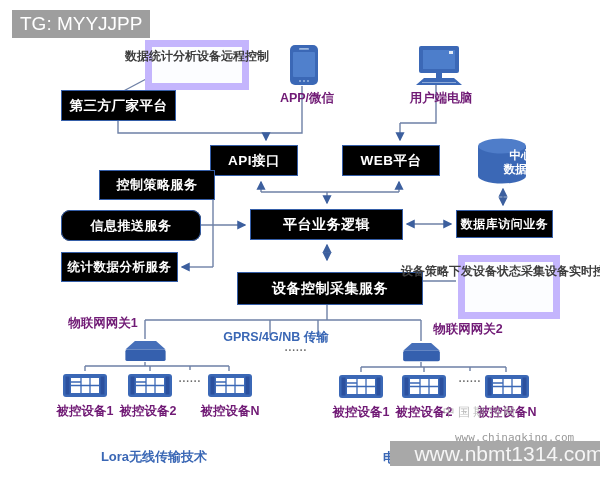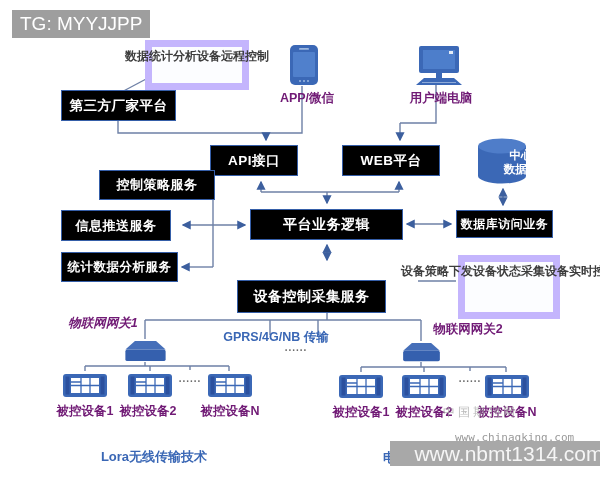--- a/index.html
+++ b/index.html
@@ -90,25 +90,25 @@
 
   <div class="note" style="left:145px;top:40px;width:82px;height:34px;">
     <div>数据统计分析</div>
     <div>设备远程控制</div>
   </div>
 
   <div class="box" style="left:61px;top:90px;width:115px;height:31px;font-size:13.5px;">第三方厂家平台</div>
   <div class="box" style="left:210px;top:145px;width:88px;height:31px;font-size:13.5px;">API接口</div>
   <div class="box" style="left:342px;top:145px;width:98px;height:31px;font-size:13.5px;">WEB平台</div>
   <div class="box" style="left:61px;top:170px;width:116px;height:30px;margin-left:38px;">控制策略服务</div>
-  <div class="box" style="left:61px;top:210px;width:110px;height:31px;">信息推送服务</div>
+  <div class="box" style="left:61px;top:210px;width:140px;height:31px;border-radius:9px;">信息推送服务</div>
   <div class="box" style="left:61px;top:252px;width:117px;height:30px;font-size:12.5px;">统计数据分析服务</div>
   <div class="box" style="left:250px;top:209px;width:153px;height:31px;font-size:14px;">平台业务逻辑</div>
   <div class="box" style="left:456px;top:210px;width:97px;height:28px;font-size:12px;">数据库访问业务</div>
-  <div class="box" style="left:237px;top:280px;width:149px;height:33px;font-size:14px;">设备控制采集服务</div>
+  <div class="box" style="left:237px;top:272px;width:186px;height:33px;font-size:14px;">设备控制采集服务</div>
 
   <div class="note" style="left:458px;top:255px;width:80px;height:48px;">
     <div>设备策略下发</div>
     <div>设备状态采集</div>
     <div>设备实时控制</div>
   </div>
 
   <svg class="icon" style="left:289px;top:44px;" width="30" height="42" viewBox="0 0 30 42">
     <rect x="1" y="1" width="28" height="40" rx="5" fill="#3b68b6"></rect>
     <rect x="4" y="8" width="22" height="25" rx="1" fill="#5080cc"></rect>
@@ -134,21 +134,21 @@
     <ellipse cx="25" cy="9" rx="24" ry="7.5" fill="#4f7dc9"></ellipse>
   </svg>
   <div class="cyl-label" style="left:477px;top:148px;width:50px;">
     <div>中心</div>
     <div>数据库</div>
   </div>
 
   <div class="blue-label" style="left:218px;top:301px;width:116px;">GPRS/4G/NB 传输</div>
   <div class="dots" style="left:277px;top:342px;width:38px;">......</div>
 
-  <div class="dark-label" style="left:62px;top:315px;width:82px;font-style:italic;">物联网网关1</div>
+  <div class="dark-label" style="left:62px;top:315px;width:82px;">物联网网关1</div>
   <svg class="icon" style="left:123px;top:340px;" width="45" height="23" viewBox="0 0 46 24">
       <use href="#gw"></use>
     </svg>
   <svg class="icon" style="left:62px;top:372px;" width="46" height="27" viewBox="0 0 46 27">
       <use href="#dev"></use>
     </svg>
   <svg class="icon" style="left:127px;top:372px;" width="46" height="27" viewBox="0 0 46 27">
       <use href="#dev"></use>
     </svg>
   <svg class="icon" style="left:207px;top:372px;" width="46" height="27" viewBox="0 0 46 27">

